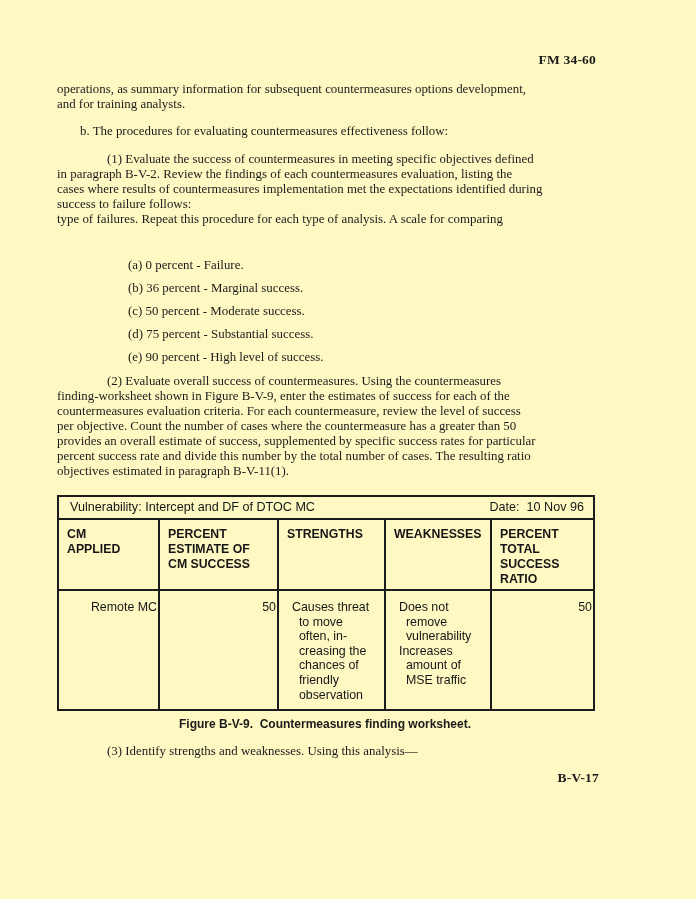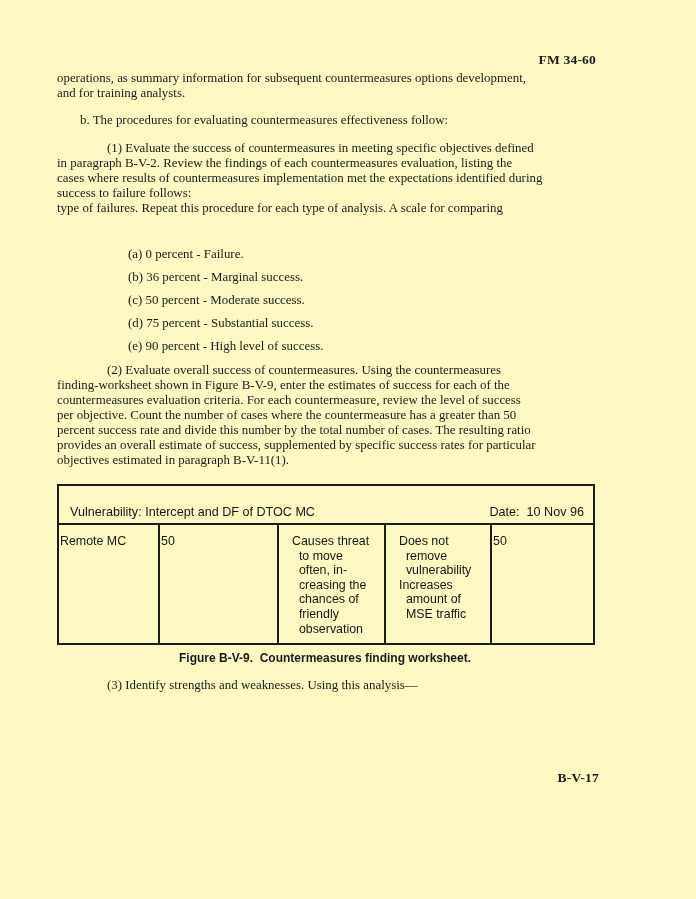--- a/index.html
+++ b/index.html
@@ -14,21 +14,21 @@
   }
   .hdr-right {
     position:absolute; top:52px; right:100px;
     font-weight:bold; font-size:13.5px; letter-spacing:0.2px;
   }
   .ftr-right {
     position:absolute; top:770px; right:97px;
     font-weight:bold; font-size:13.5px; letter-spacing:0.2px;font-family:Liberation Serif, serif;
   }
   .content {
-    position:absolute; left:57px; top:71px; width:592px;
+    position:absolute; left:57px; top:82px; width:592px;
     font-size:12.9px;
   }
   .line { line-height:15px; white-space:nowrap; }
   .mt-b   { margin-top:12px; }
   .mt-p1  { margin-top:13px; }
   .ind-b   { padding-left:23px; }
   .ind-num { padding-left:50px; }
   .scale { margin-top:31px; }
   .scale .line { padding-left:71px; margin-bottom:8px; }
   .para2 { margin-top:9px; }
@@ -40,33 +40,33 @@
     border-collapse:collapse;
     table-layout:fixed;
     width:536px;
     font-family:"Liberation Sans", sans-serif;
     color:#161616;
   }
   table.ws td { border:2px solid #1c1c1c; vertical-align:top; }
   .vuln-cell { height:18px; }
   .vuln-inner {
     display:flex; justify-content:space-between; align-items:center;
-    padding:17px 8px 1px 10px;
+    padding:1px 8px 1px 10px;
     font-size:12.6px; line-height:17px;
   }
   .ws-date { white-space:pre; }
   .hcell {
     font-weight:bold;
     font-size:12.3px; line-height:15px;
     padding:7px 4px 0 8px;
     white-space:pre-line;
     height:62px;
   }
   .dcell { height:108px; padding-top:9px; font-size:12.4px; line-height:14.6px; }
-  .cell-center { text-align:left; }
+  .cell-center { text-align:right; }
   .cell-pre { white-space:pre; padding-left:13px; }
 
   .caption {
     margin-top:6px;
     width:536px;
     text-align:center;
     font-family:"Liberation Sans", sans-serif;
     font-weight:bold; font-size:12px;
     white-space:pre;
   }
@@ -101,41 +101,54 @@
       <div class="line">(c) 50 percent - Moderate success.</div>
       <div class="line">(d) 75 percent - Substantial success.</div>
       <div class="line">(e) 90 percent - High level of success.</div>
     </div>
 
     <div class="para2">
       <div class="line ind-num">(2) Evaluate overall success of countermeasures. Using the countermeasures</div>
       <div class="line">finding-worksheet shown in Figure B-V-9, enter the estimates of success for each of the</div>
       <div class="line">countermeasures evaluation criteria. For each countermeasure, review the level of success</div>
       <div class="line">per objective. Count the number of cases where the countermeasure has a greater than 50</div>
+      <div class="line">provides an overall estimate of success, supplemented by specific success rates for particular</div>
       <div class="line">percent success rate and divide this number by the total number of cases. The resulting ratio</div>
-      <div class="line">provides an overall estimate of success, supplemented by specific success rates for particular</div>
       <div class="line">objectives estimated in paragraph B-V-11(1).</div>
     </div>
 
     <table class="ws">
       <colgroup>
         <col style="width:101px">
         <col style="width:119px">
         <col style="width:107px">
         <col style="width:106px">
         <col style="width:103px">
       </colgroup>
       <tbody>
         <tr>
           <td colspan="5" class="vuln-cell">
             <div class="vuln-inner">
               <span>Vulnerability: Intercept and DF of DTOC MC</span>
               <span class="ws-date">Date:  10 Nov 96</span>
             </div>
           </td>
+        </tr>
+        <tr>
+          <td class="hcell">CM
+APPLIED</td>
+          <td class="hcell">PERCENT
+ESTIMATE OF
+CM SUCCESS</td>
+          <td class="hcell">STRENGTHS</td>
+          <td class="hcell">WEAKNESSES</td>
+          <td class="hcell">PERCENT
+TOTAL
+SUCCESS
+RATIO</td>
         </tr>
         <tr>
           <td class="dcell cell-center">Remote MC</td>
           <td class="dcell cell-center">50</td>
           <td class="dcell cell-pre">Causes threat
   to move
   often, in-
   creasing the
   chances of
   friendly

